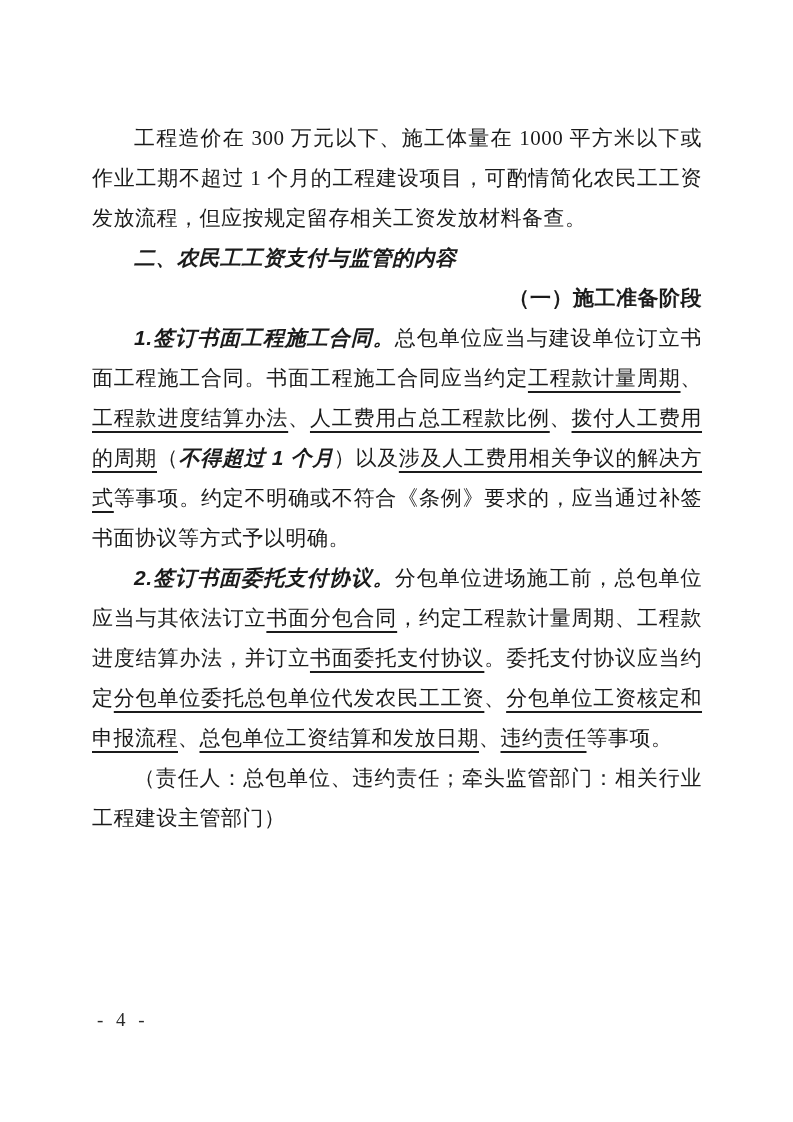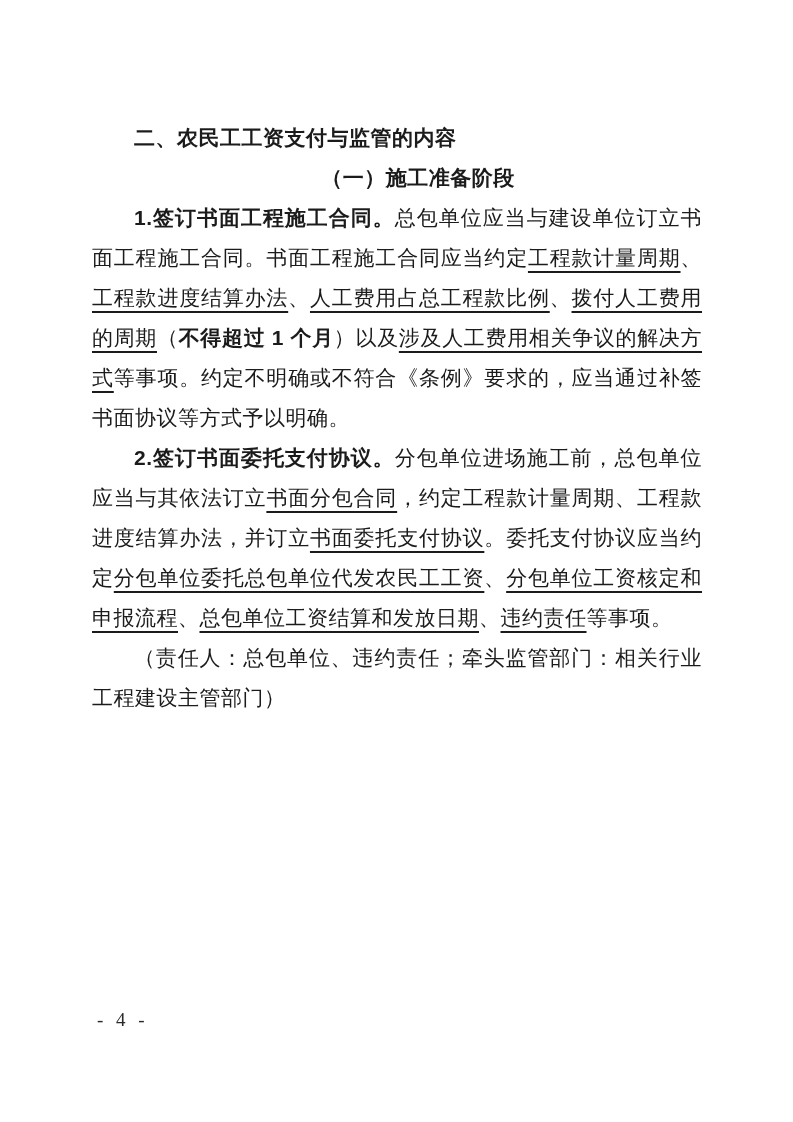--- a/index.html
+++ b/index.html
@@ -33,29 +33,29 @@
   }
   
   .para.heading1 {
     font-family: "Liberation Sans", "DejaVu Sans", sans-serif;
     font-weight: 700;
     text-align: left;
   }
   
   .para.heading2 {
     font-weight: 700;
-    text-align: center;
+    text-align: right;
   }
   
   .para.note {
     font-family: "Liberation Serif", "DejaVu Serif", serif;
   }
   .run { white-space: pre-wrap; }
   .run.bold { font-weight: 700; }
-  .run.hei  { font-family: "Liberation Sans", "DejaVu Sans", sans-serif; }
+  .run.hei  { font-family: "Liberation Sans", "DejaVu Sans", sans-serif; font-style: italic; }
   .run.underline {
     text-decoration: underline;
     text-decoration-thickness: 1.5px;
     text-underline-offset: 6px;
   }
   .page-footer {
     position: absolute;
     left: 97px;
     top: 1005px;
     font-size: 19px;
@@ -63,20 +63,21 @@
     letter-spacing: 4px;
     color: #2a2a2a;
     font-family: "Liberation Serif", "DejaVu Serif", serif;
   }
 </style>
 </head>
 <body>
 
 <div class="page">
   <div class="doc-content" id="doc-content">
+      <p class="para body"><span class="run">工程造价在 300 万元以下、施工体量在 1000 平方米以下或作业工期不超过 1 个月的工程建设项目，可酌情简化农民工工资发放流程，但应按规定留存相关工资发放材料备查。</span></p>
       <p class="para heading1"><span class="run bold hei">二、农民工工资支付与监管的内容</span></p>
       <p class="para heading2"><span class="run bold">（一）施工准备阶段</span></p>
       <p class="para body"><span class="run bold hei">1.签订书面工程施工合同。</span><span class="run">总包单位应当与建设单位订立书面工程施工合同。书面工程施工合同应当约定</span><span class="run underline">工程款计量周期</span><span class="run">、</span><span class="run underline">工程款进度结算办法</span><span class="run">、</span><span class="run underline">人工费用占总工程款比例</span><span class="run">、</span><span class="run underline">拨付人工费用的周期</span><span class="run">（</span><span class="run bold hei">不得超过 1 个月</span><span class="run">）以及</span><span class="run underline">涉及人工费用相关争议的解决方式</span><span class="run">等事项。约定不明确或不符合《条例》要求的，应当通过补签书面协议等方式予以明确。</span></p>
       <p class="para body"><span class="run bold hei">2.签订书面委托支付协议。</span><span class="run">分包单位进场施工前，总包单位应当与其依法订立</span><span class="run underline">书面分包合同</span><span class="run">，约定工程款计量周期、工程款进度结算办法，并订立</span><span class="run underline">书面委托支付协议</span><span class="run">。委托支付协议应当约定</span><span class="run underline">分包单位委托总包单位代发农民工工资</span><span class="run">、</span><span class="run underline">分包单位工资核定和申报流程</span><span class="run">、</span><span class="run underline">总包单位工资结算和发放日期</span><span class="run">、</span><span class="run underline">违约责任</span><span class="run">等事项。</span></p>
       <p class="para note"><span class="run">（责任人：总包单位、违约责任；牵头监管部门：相关行业工程建设主管部门）</span></p>
     </div>
   <div class="page-footer">- 4 -</div>
 </div>
 
 </body></html>

